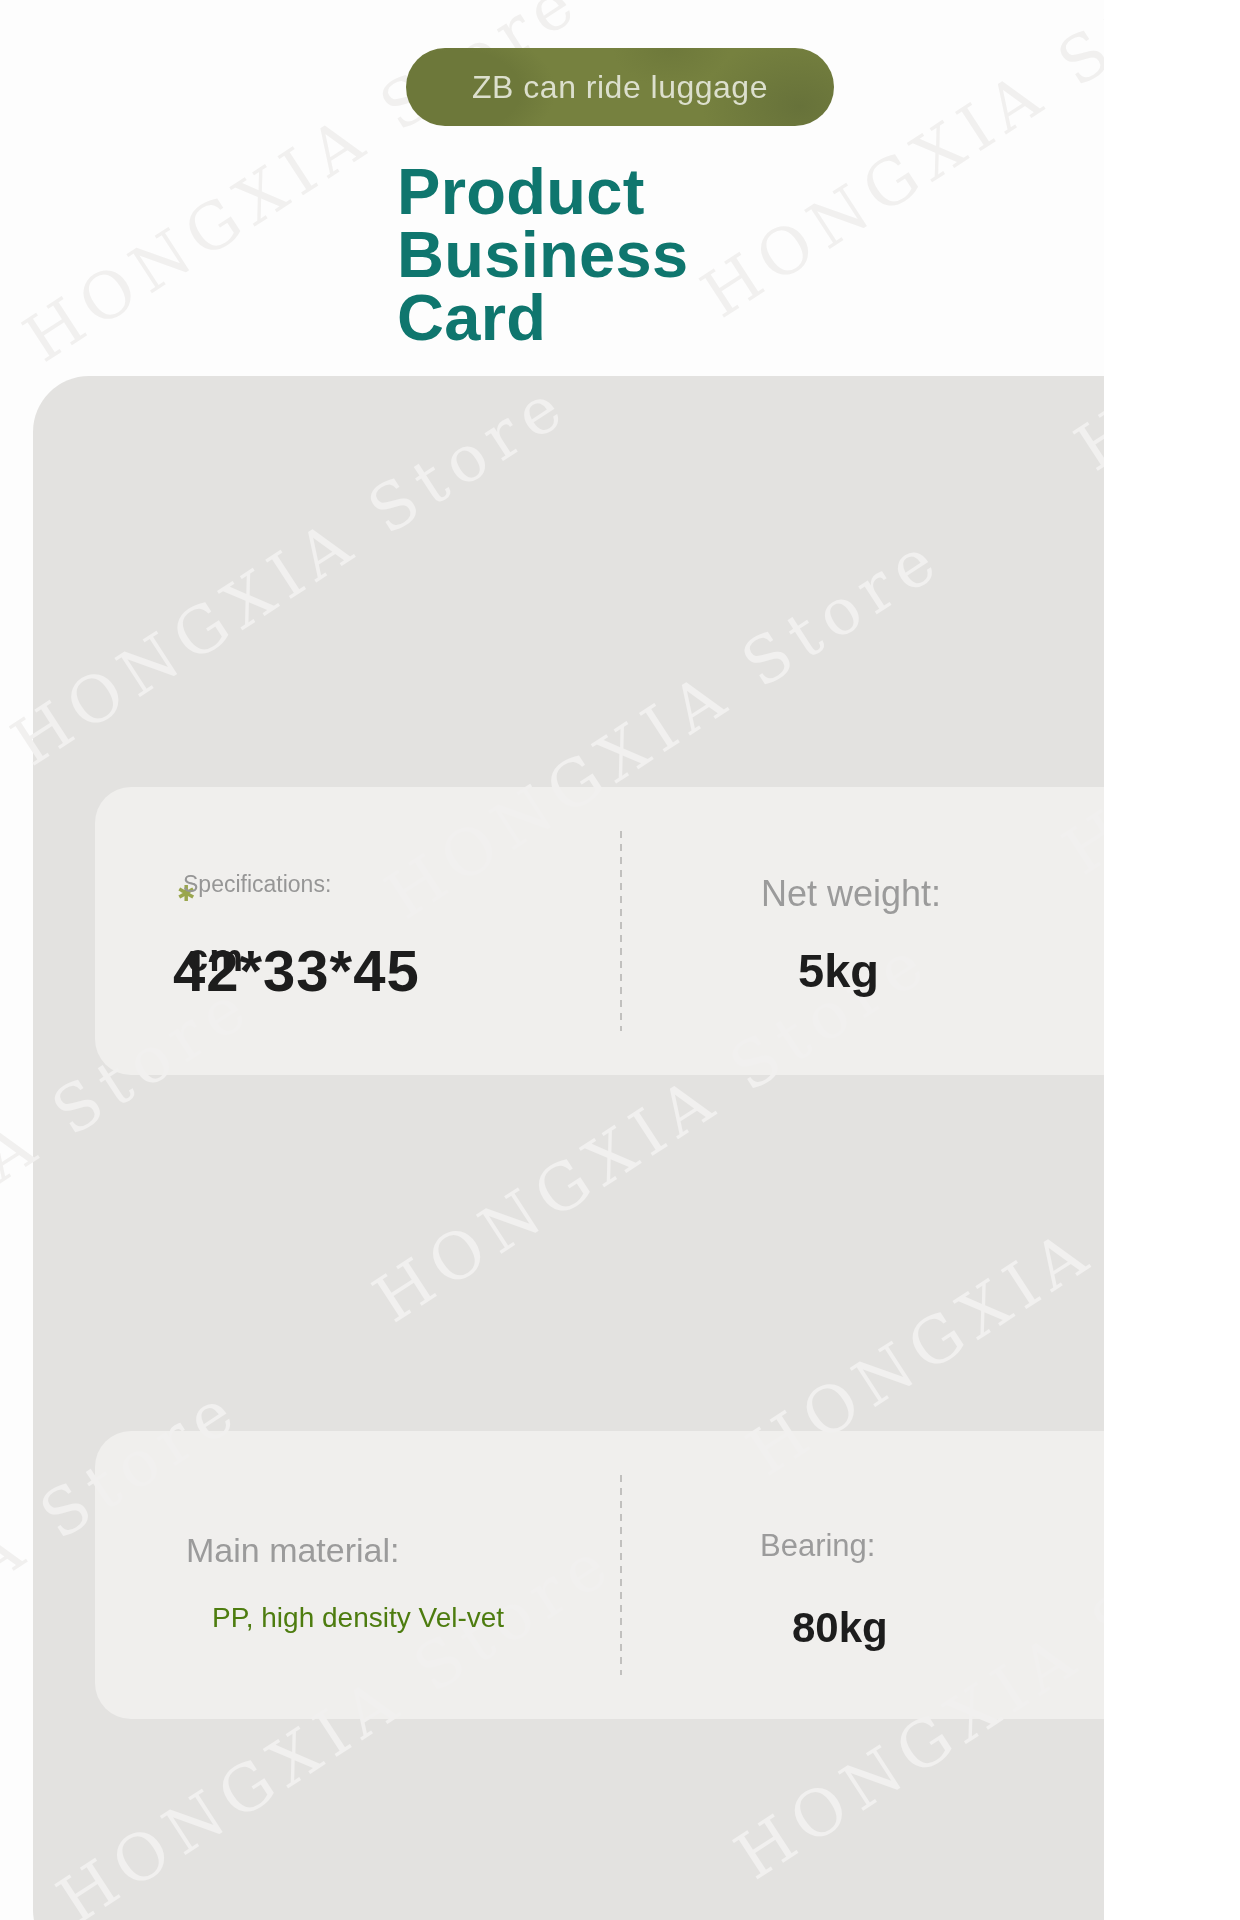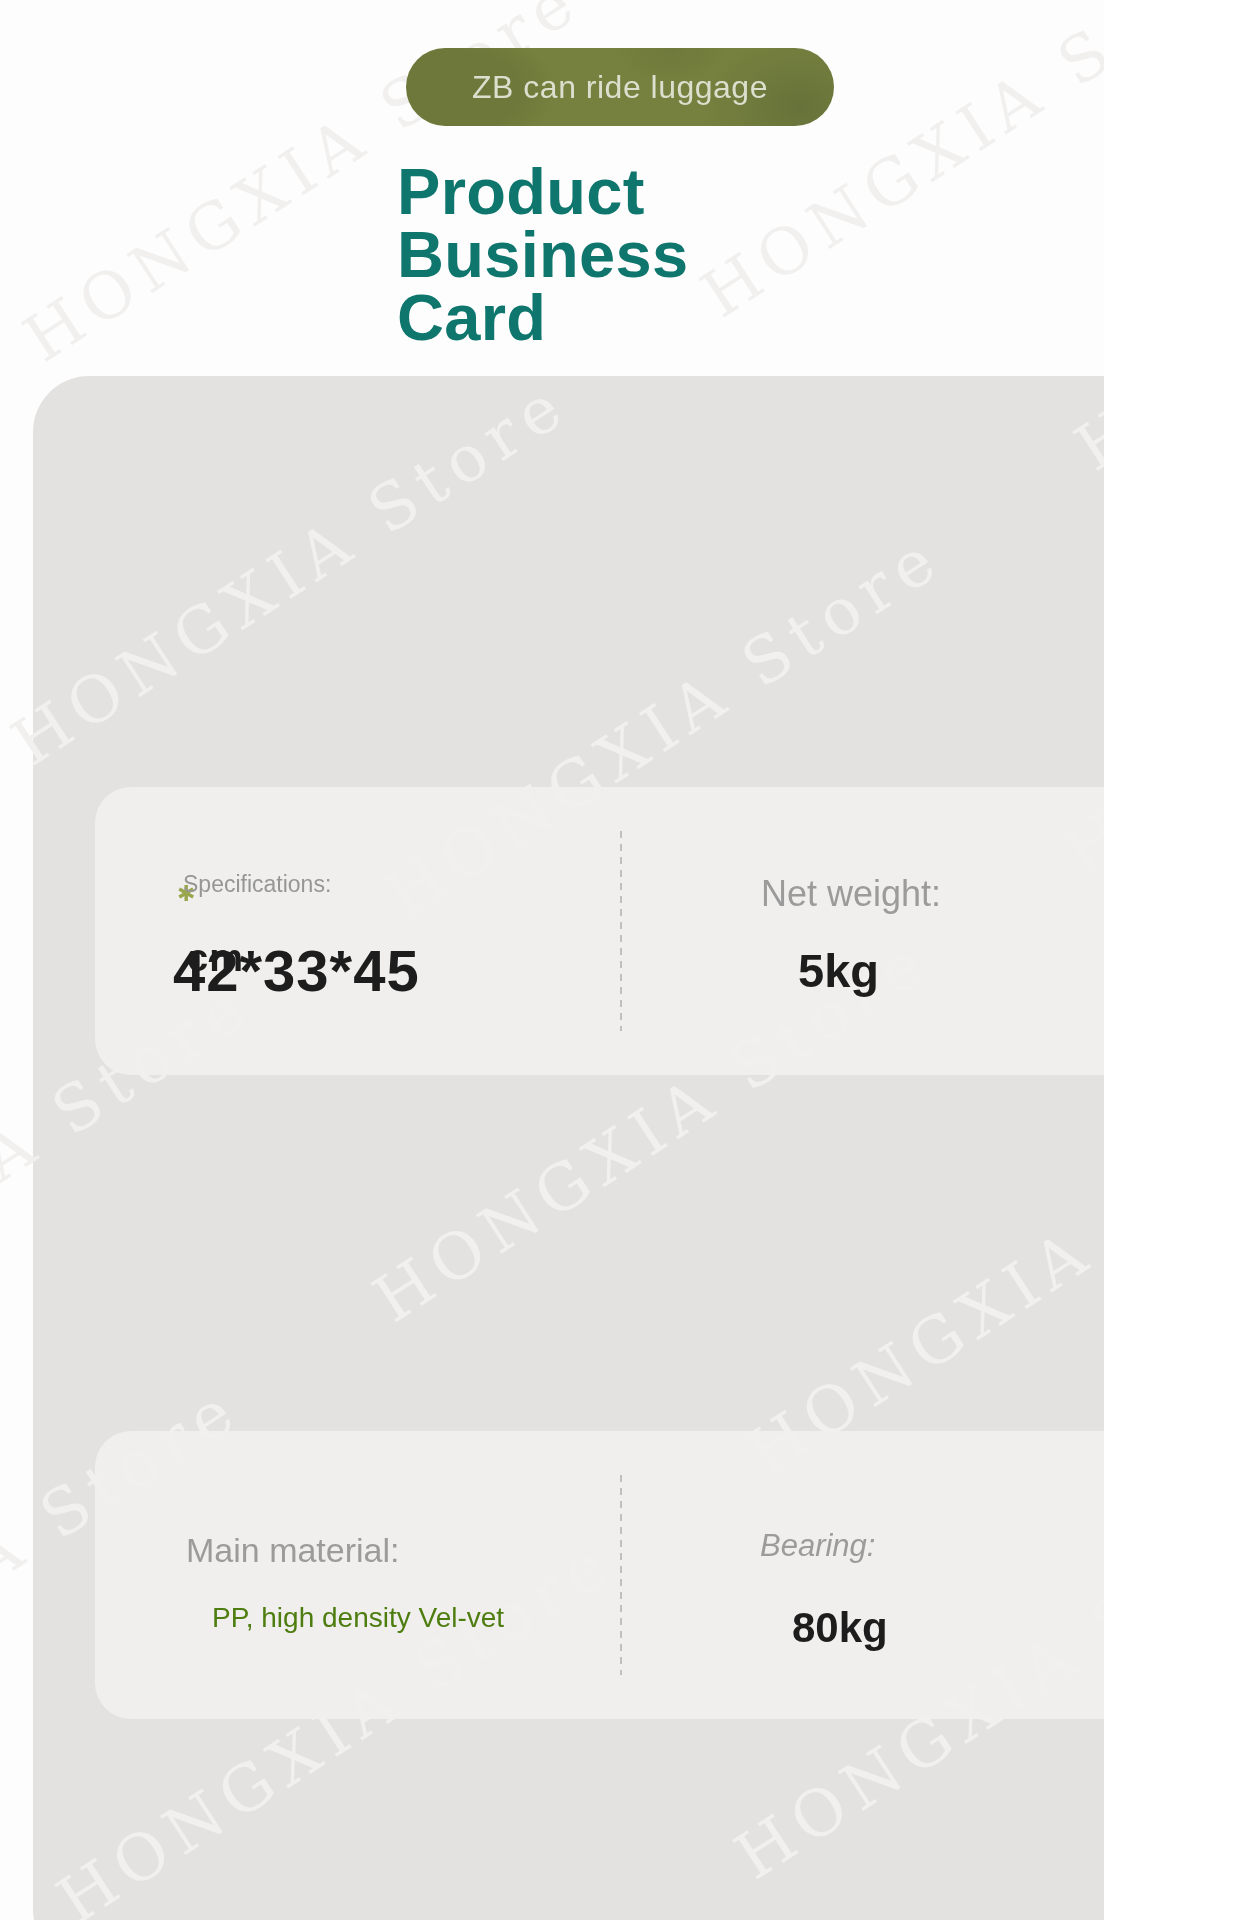--- a/index.html
+++ b/index.html
@@ -62,21 +62,21 @@
   
   .c3-llbl{left:91px;top:92px;font-size:31px;}
   .c3-lval{left:124px;top:164px;font-size:49px;}
   .c3-rlbl{left:665px;top:95px;font-size:27px;}
   .c3-rval{left:702px;top:164px;font-size:47px;}
 
   
   .c4-llbl{left:91px;top:100px;font-size:34px;}
   .c4-lval{left:117px;top:168px;font-size:28px;font-weight:normal;color:#4d7c0f;
            width:245px;line-height:37px;white-space:normal;}
-  .c4-rlbl{left:665px;top:97px;font-size:31px;font-style:italic;}
+  .c4-rlbl{left:665px;top:97px;font-size:31px;}
   .c4-rval{left:697px;top:173px;font-size:42px;}
 </style>
 </head>
 <body>
 
 <div class="page">
 
   <div class="badge">
     <span>ZB can ride luggage</span>
   </div>

